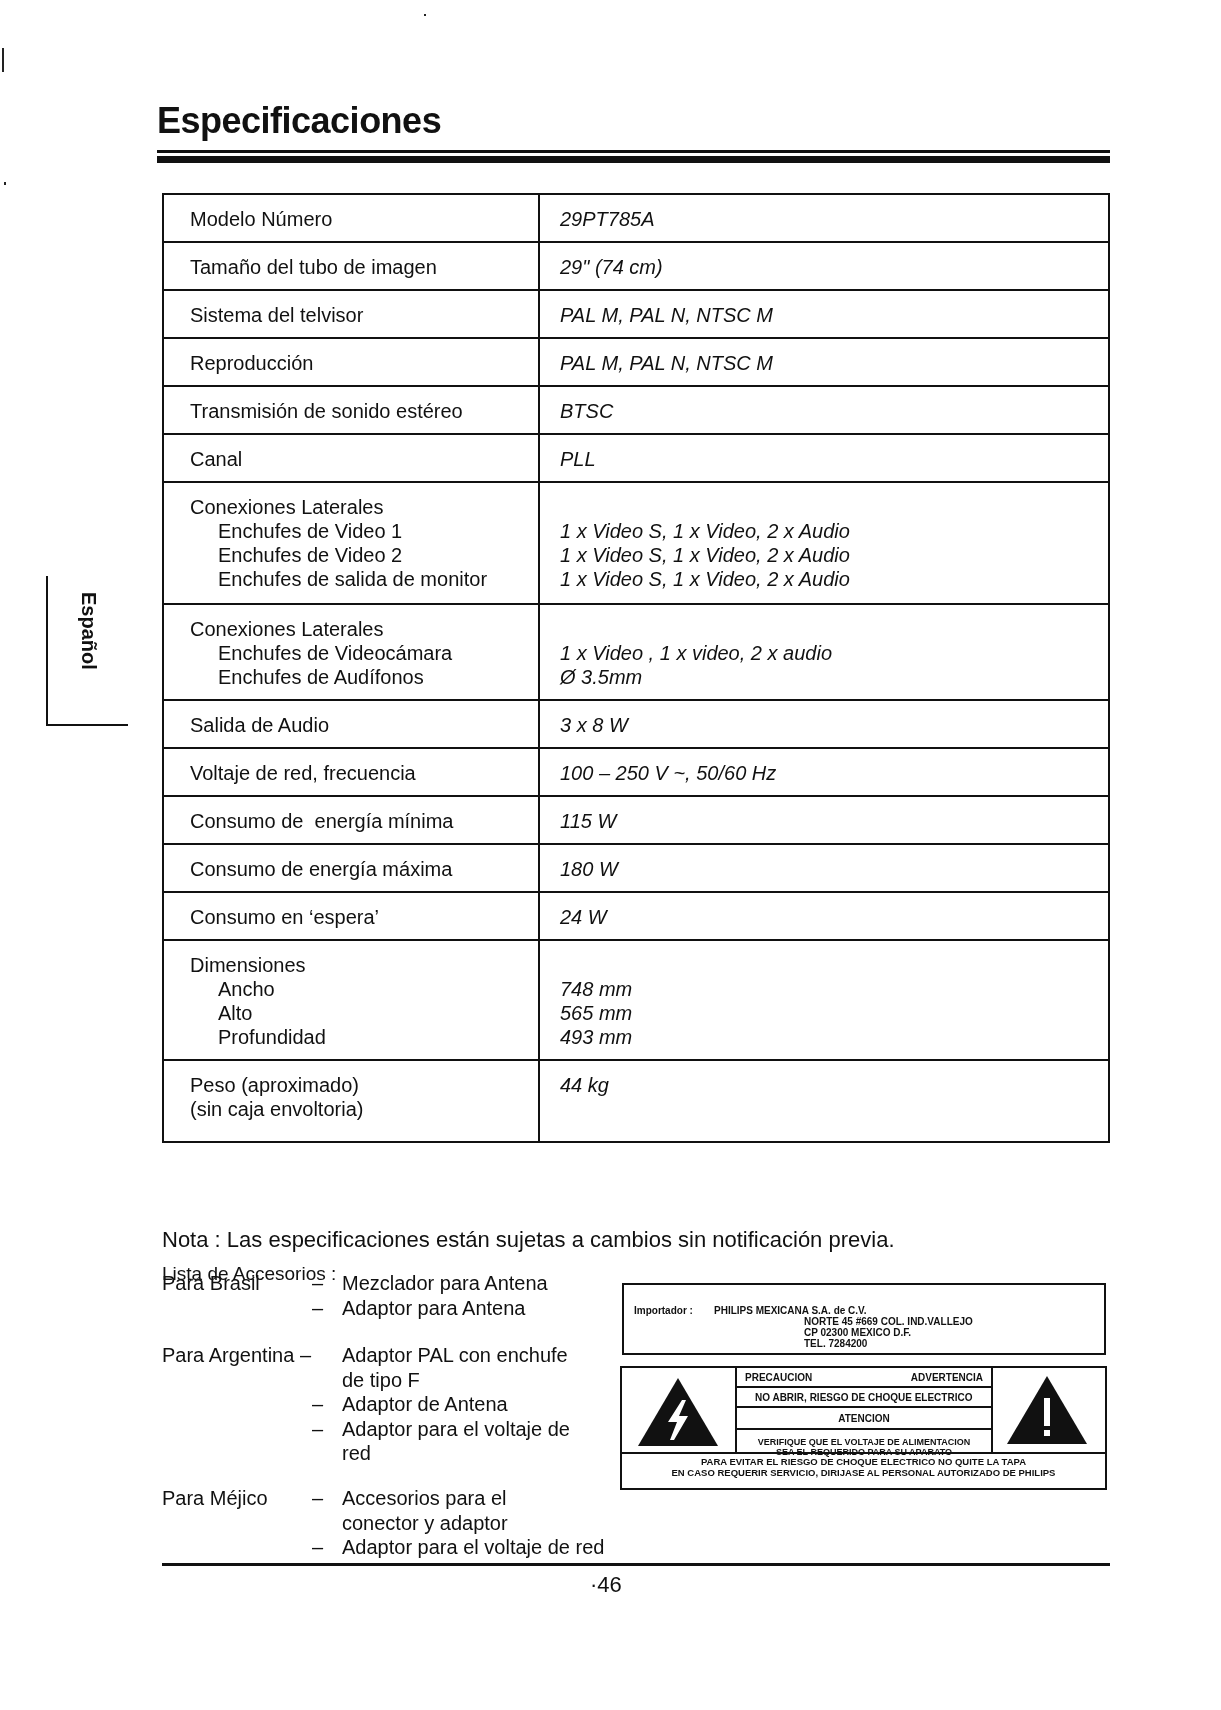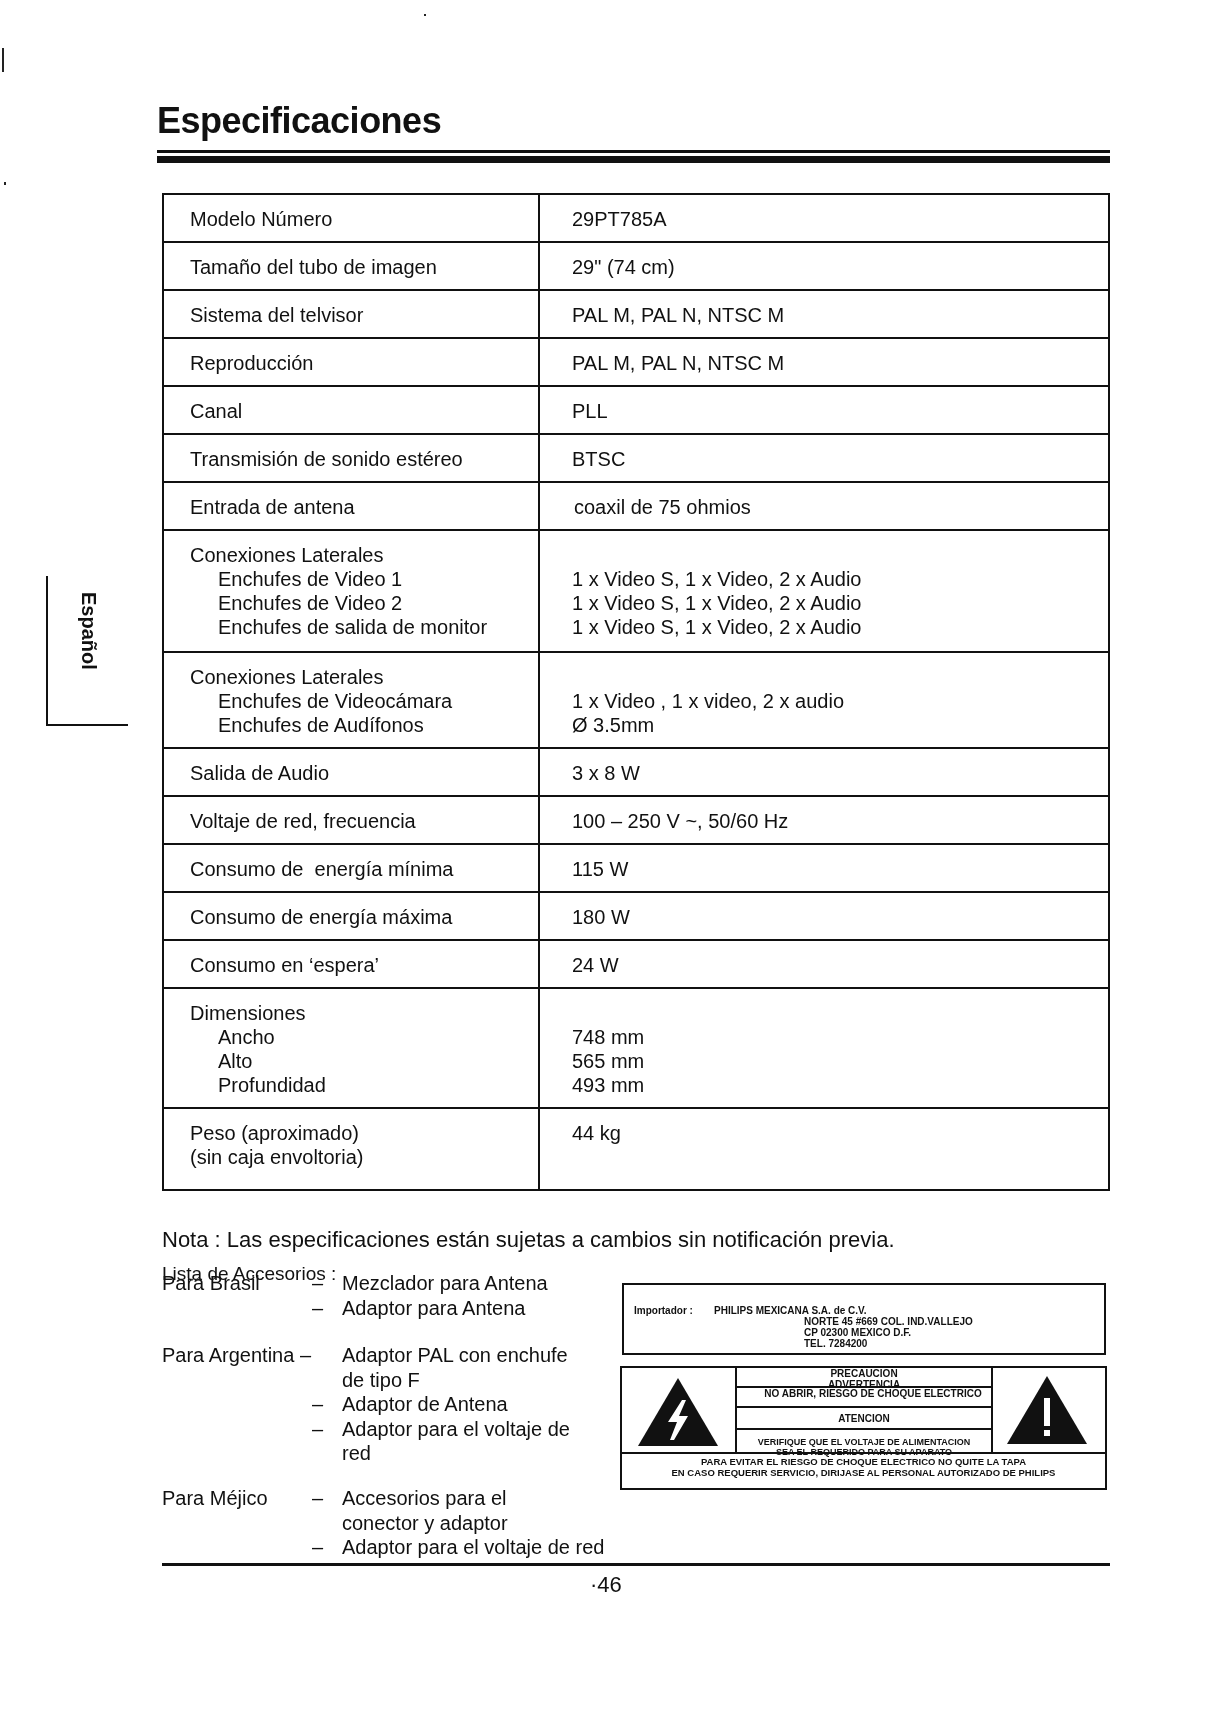--- a/index.html
+++ b/index.html
@@ -10,42 +10,42 @@
   .rule-thin { position: absolute; left: 157px; width: 953px; top: 150px; height: 3px; background: #111; }
   .rule-thick { position: absolute; left: 157px; width: 953px; top: 156px; height: 7px; background: #111; }
   .side-tab { position: absolute; left: 46px; top: 576px; width: 80px; height: 148px;
               border-left: 2px solid #111; border-bottom: 2px solid #111; }
   .side-label { position: absolute; left: 56px; top: 620px; width: 110px; height: 24px; transform-origin: left top;
                 transform: rotate(90deg) translate(-28px, -44px); font-weight: bold; font-size: 20px; }
   .spec-table { position: absolute; left: 162px; top: 193px; width: 948px; border-collapse: collapse; }
   .spec-table td { border: 2px solid #111; vertical-align: top; font-size: 20px; line-height: 24px;
                    padding: 0; }
   .spec-table td.label { width: 348px; padding-left: 26px; }
-  .spec-table td.value { padding-left: 32px; }
+  .spec-table td.value { padding-left: 20px; font-style: italic; }
   .cell-inner { padding-top: 12px; padding-bottom: 10px; }
   .indent { padding-left: 28px; display: block; }
   .line { display: block; }
   .note { position: absolute; left: 162px; top: 1227px; font-size: 22px; }
   .acc-title { position: absolute; left: 162px; top: 1263px; font-size: 19px; }
   .acc-group { position: absolute; left: 162px; font-size: 20px; line-height: 24.5px; }
   .acc-group .country { position: absolute; left: 0; top: 0; width: 150px; }
   .acc-group .items { position: absolute; left: 148px; top: 0; width: 330px; }
   .acc-item { position: relative; padding-left: 32px; }
   .acc-item .dash { position: absolute; left: 2px; top: 0; }
   .importer-box { position: absolute; left: 622px; top: 1283px; width: 480px; height: 68px;
                   border: 2px solid #111; font-size: 10px; font-weight: bold; line-height: 11px; }
   .importer-box .imp-label { position: absolute; left: 10px; top: 20px; font-weight: bold; }
   .importer-box .imp-lines { position: absolute; left: 90px; top: 20px; }
   .importer-box .imp-lines .l2 { padding-left: 90px; display: block; }
   .warn-box { position: absolute; left: 620px; top: 1366px; width: 483px; height: 120px; border: 2px solid #111; }
   .warn-left { position: absolute; left: 0; top: 0; width: 112px; height: 84px; }
   .warn-right { position: absolute; right: 0; top: 0; width: 116px; height: 84px; }
   .warn-mid { position: absolute; left: 113px; top: 0; width: 254px; height: 84px;
               border-left: 2px solid #111; border-right: 2px solid #111; font-weight: bold; font-size: 10px; }
-  .wm-row { border-bottom: 2px solid #111; box-sizing: border-box; flex-direction: column; }
+  .wm-row { border-bottom: 2px solid #111; box-sizing: border-box; }
   .wm-row.r1 { height: 20px; display: flex; justify-content: space-between; align-items: center; padding: 0 8px; }
   .wm-row.r2 { height: 20px; display: flex; align-items: center; padding-left: 18px; }
   .wm-row.r3 { height: 22px; display: flex; align-items: center; justify-content: center; font-size: 10px; }
   .wm-row.r4 { height: 28px; text-align: center; font-size: 9px; line-height: 9.5px; border-bottom: 0; padding-top: 8px; }
   .warn-bottom { position: absolute; left: 0; top: 84px; width: 100%; height: 34px; border-top: 2px solid #111;
                  text-align: center; font-size: 9.5px; font-weight: bold; line-height: 11px; padding-top: 2px; }
   .bottom-rule { position: absolute; left: 162px; width: 948px; top: 1563px; height: 3px; background: #111; }
   .page-num { position: absolute; left: 590px; top: 1572px; font-size: 22px; }
   .speck { position: absolute; background: #222; }
 </style>
@@ -88,40 +88,32 @@
     <tr style="height:48px">
       <td class="label">
           <div class="cell-inner">Reproducción</div>
         </td>
       <td class="value">
           <div class="cell-inner">PAL M, PAL N, NTSC M</div>
         </td>
     </tr>
     <tr style="height:48px">
       <td class="label">
+          <div class="cell-inner">Transmisión de sonido estéreo</div>
+        </td>
+      <td class="value">
+          <div class="cell-inner">BTSC</div>
+        </td>
+    </tr>
+    <tr style="height:48px">
+      <td class="label">
           <div class="cell-inner">Canal</div>
         </td>
       <td class="value">
           <div class="cell-inner">PLL</div>
-        </td>
-    </tr>
-    <tr style="height:48px">
-      <td class="label">
-          <div class="cell-inner">Transmisión de sonido estéreo</div>
-        </td>
-      <td class="value">
-          <div class="cell-inner">BTSC</div>
-        </td>
-    </tr>
-    <tr style="height:48px">
-      <td class="label">
-          <div class="cell-inner">Entrada de antena</div>
-        </td>
-      <td class="value">
-          <div class="cell-inner" style="padding-left:2px">coaxil de 75 ohmios</div>
         </td>
     </tr>
     <tr style="height:122px">
       <td class="label">
           <div class="cell-inner">
         <span class="line">Conexiones Laterales</span>
         <span class="line indent">Enchufes de Video 1</span>
         <span class="line indent">Enchufes de Video 2</span>
         <span class="line indent">Enchufes de salida de monitor</span>
       </div>

